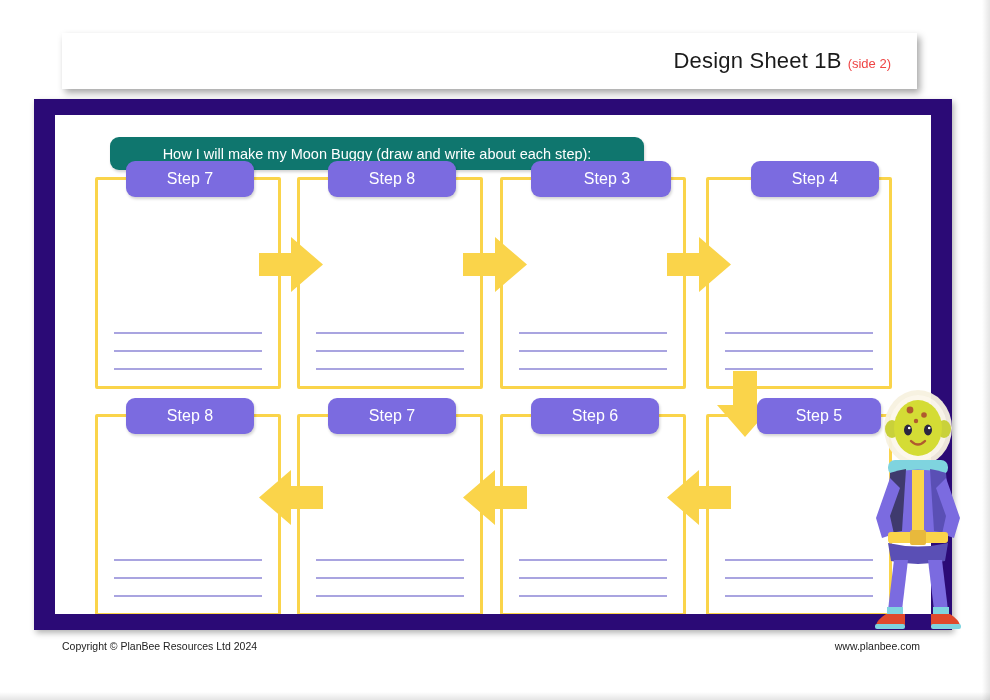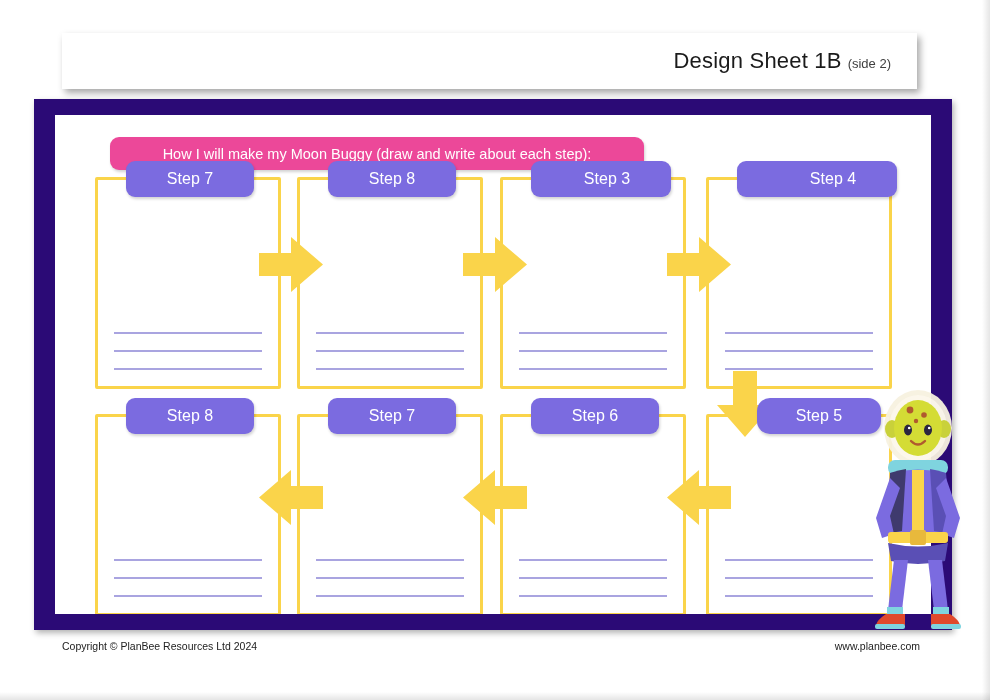--- a/index.html
+++ b/index.html
@@ -41,42 +41,42 @@
   #header-title{
     position:absolute;left:24px;top:50%;transform:translateY(-50%);
     font-size:22px;color:#1b1b1b;letter-spacing:.2px;
     white-space:nowrap;
   }
   #header-right{
     position:absolute;right:26px;top:50%;transform:translateY(-50%);
     display:flex;align-items:baseline;gap:6px;white-space:nowrap;
   }
   #header-sheet{font-size:22px;color:#1b1b1b;letter-spacing:.2px;}
-  #header-side{font-size:13px;color:#404040;}
+  #header-side{font-size:13px;color:#ef4444;}
 
   
   #frame{
     position:absolute;
     left:34px;top:99px;width:918px;height:531px;
     background:#2b0a76;
     box-shadow:2px 3px 6px rgba(0,0,0,0.30);
   }
   #frame-inner{
     position:absolute;
     left:21px;top:16px;
     width:876px;height:499px;
     background:#ffffff;
     overflow:hidden;
   }
 
   
   #banner{
     position:absolute;
     left:55px;top:22px;width:534px;height:33px;
-    background:#ec4899;
+    background:#0f766e;
     border-radius:9px;
     display:flex;align-items:center;justify-content:center;
     color:#ffffff;font-size:14.5px;
     box-shadow:1px 2px 3px rgba(0,0,0,0.18);
   }
 
   
   .step-cell{position:absolute;}
   .step-box{
     position:absolute;left:0;top:16px;
@@ -186,21 +186,21 @@
 
       <div class="step-cell" style="left:651px;top:46px;width:186px;height:228px;">
         <div class="step-box" style="width:186px;height:212px;">
           <div class="step-draw" style="height:138px;"></div>
           <div class="step-write" style="height:71px;">
             <div class="wline" style="top:17px;"></div>
             <div class="wline" style="top:35px;"></div>
             <div class="wline" style="top:53px;"></div>
           </div>
         </div>
-        <div class="step-label" style="left:31px;width:128px;padding-left:32px;">Step 4</div>
+        <div class="step-label" style="left:45px;width:128px;">Step 4</div>
       </div>
 
       <div class="step-cell" style="left:40px;top:283px;width:186px;height:228px;padding-left:26px;">
         <div class="step-box" style="width:186px;height:202px;">
           <div class="step-draw" style="height:128px;"></div>
           <div class="step-write" style="height:71px;">
             <div class="wline" style="top:17px;"></div>
             <div class="wline" style="top:35px;"></div>
             <div class="wline" style="top:53px;"></div>
           </div>
@@ -234,21 +234,21 @@
 
       <div class="step-cell" style="left:651px;top:283px;width:186px;height:228px;">
         <div class="step-box" style="width:186px;height:202px;">
           <div class="step-draw" style="height:128px;"></div>
           <div class="step-write" style="height:71px;">
             <div class="wline" style="top:17px;"></div>
             <div class="wline" style="top:35px;"></div>
             <div class="wline" style="top:53px;"></div>
           </div>
         </div>
-        <div class="step-label" style="left:51px;width:124px;border-radius:13px;">Step 5</div>
+        <div class="step-label" style="left:51px;width:124px;">Step 5</div>
       </div>
 
       <div class="arrow" style="left:204px;top:122px;width:64px;height:55px;">
         <svg width="64" height="55" viewBox="0 0 64 55">
           <polygon points="0,16 32,16 32,0 64,27.5 32,55 32,39 0,39" fill="#fad44a"></polygon>
         </svg>
       </div>
       <div class="arrow" style="left:408px;top:122px;width:64px;height:55px;">
         <svg width="64" height="55" viewBox="0 0 64 55">
           <polygon points="0,16 32,16 32,0 64,27.5 32,55 32,39 0,39" fill="#fad44a"></polygon>

